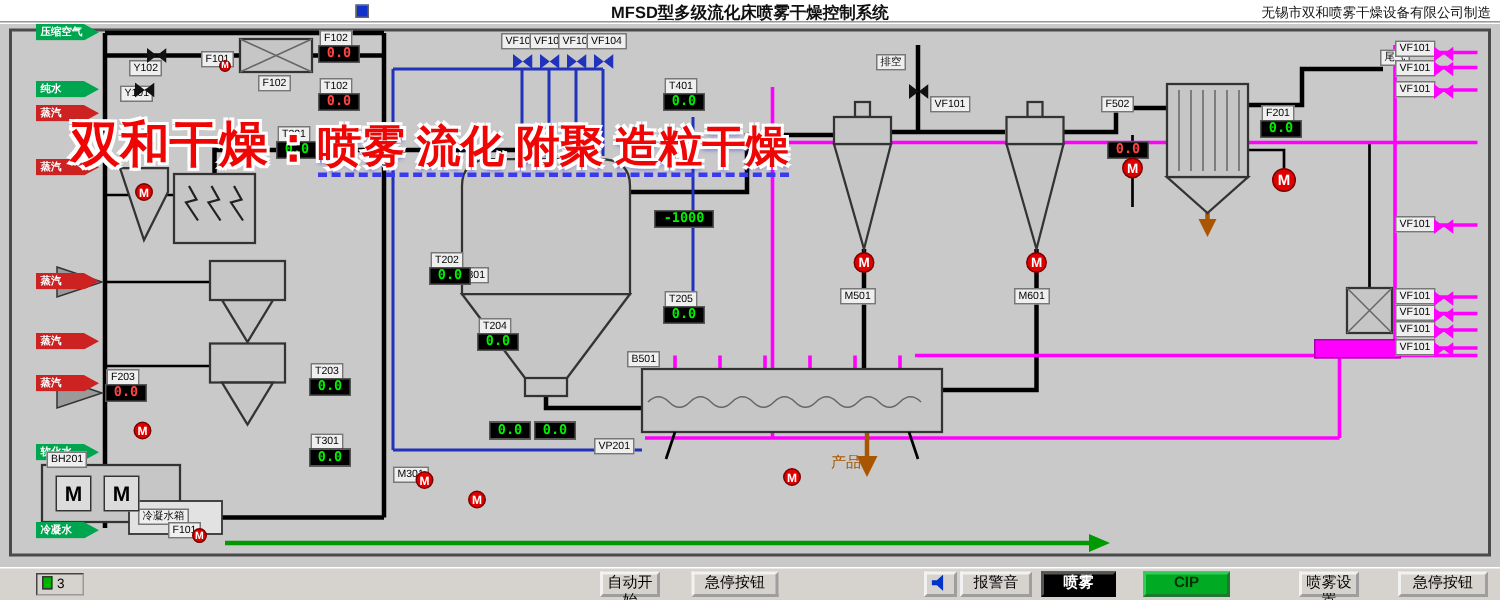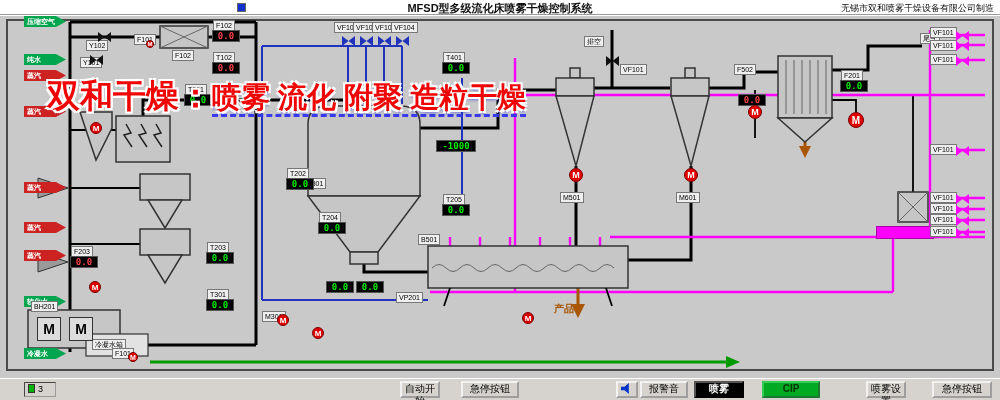--- a/index.html
+++ b/index.html
@@ -16,21 +16,21 @@
   
   #canvas{position:absolute;left:0;top:15px;width:1000px;height:363px;background:#c9c9c9;border-top:1px solid #fff;z-index:1}
   #frame{position:absolute;left:6px;top:19px;width:988px;height:352px;border:2px solid #4a4a4a;z-index:2}
   #diagram{position:absolute;left:0;top:0;z-index:5}
   #overlay{position:absolute;left:0;top:0;width:1000px;height:400px;z-index:10}
   #overlay>div{position:absolute}
 
   .arrow{height:11px;min-width:42px;color:#fff;font-size:7px;font-weight:bold;line-height:11px;
          padding:0 10px 0 3px;clip-path:polygon(0 0,76% 0,100% 50%,76% 100%,0 100%);white-space:nowrap}
   .chip{background:#efefef;border:1px solid #777;font-size:7px;line-height:9px;padding:0 2px;color:#000;white-space:nowrap}
-  .chip.product{background:none;border:none;color:#a85400;font-weight:bold;font-size:10px;line-height:11px}
+  .chip.product{background:none;border:none;color:#a85400;font-weight:normal;font-size:10px;line-height:11px}
   .disp{background:#000;border:1px solid #555;height:12px;font-family:"DejaVu Sans Mono",monospace;
         font-weight:bold;font-size:9px;text-align:center;line-height:10px;color:#0f0}
   .pump{border-radius:50%;background:#e00000;border:1px solid #7a0000;color:#fff;font-weight:bold;text-align:center}
   .motor{background:#dcdcdc;border:1px solid #333;color:#000;font-weight:bold;font-size:14px;text-align:center}
   .valve{width:13px;height:10px;line-height:0}
 
   #estop{position:absolute;left:338px;top:130px;width:76px;height:26px;background:#f2f200;
          border:2px outset #cfc000;color:#000;font-weight:bold;font-size:13px;text-align:center;
          line-height:22px;letter-spacing:1px;z-index:30;cursor:pointer}
   #magbox{position:absolute;left:876px;top:226px;width:58px;height:13px;background:#ff00ff;border:1px solid #aa00aa;z-index:8}

